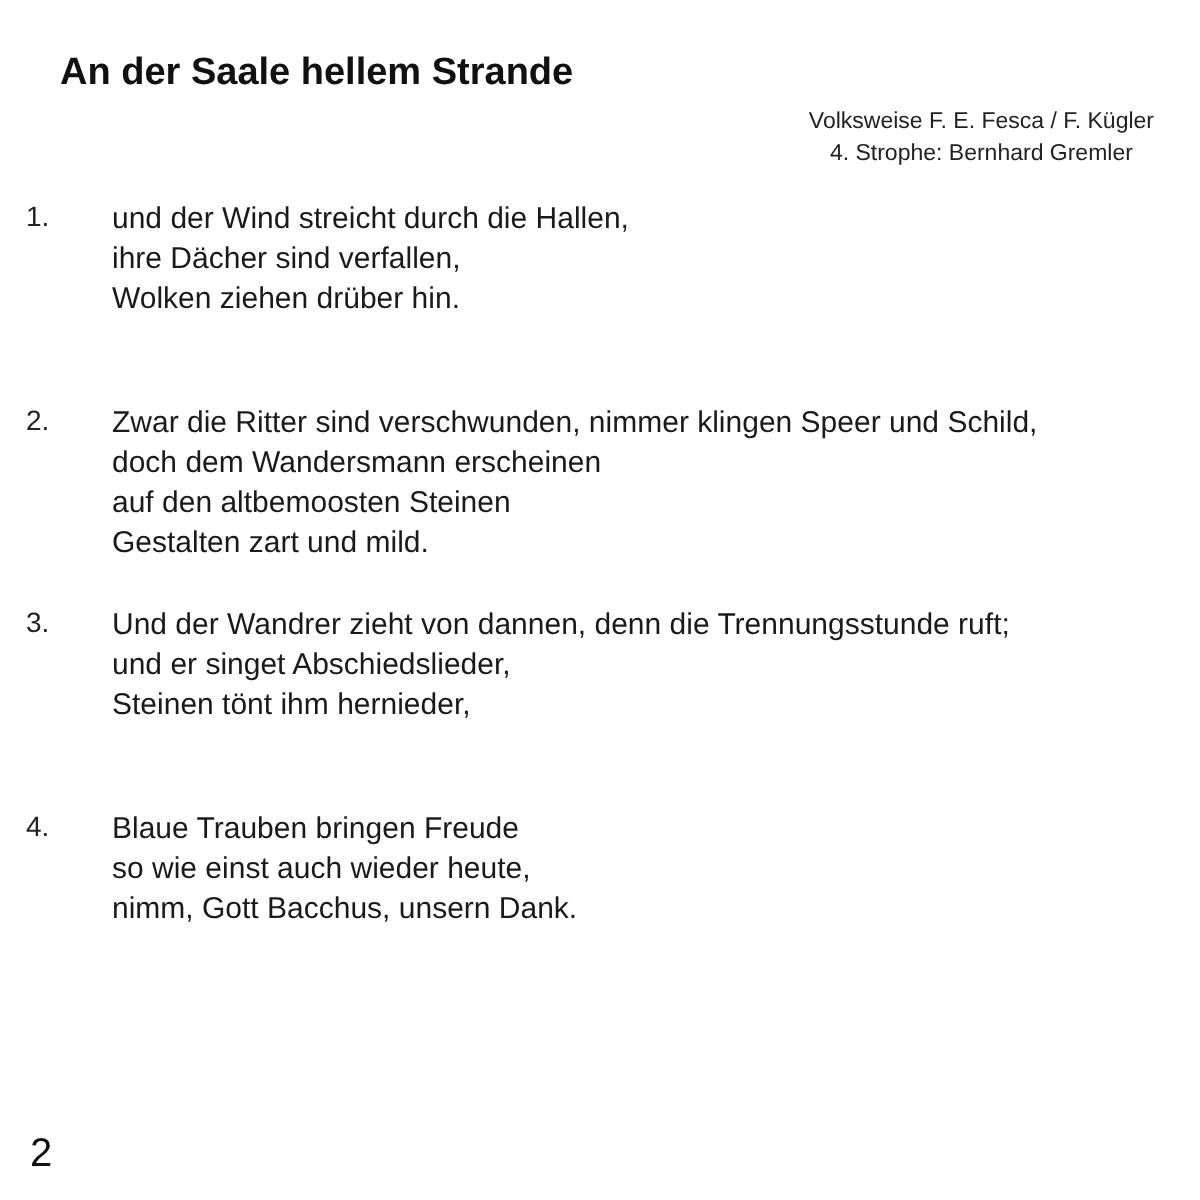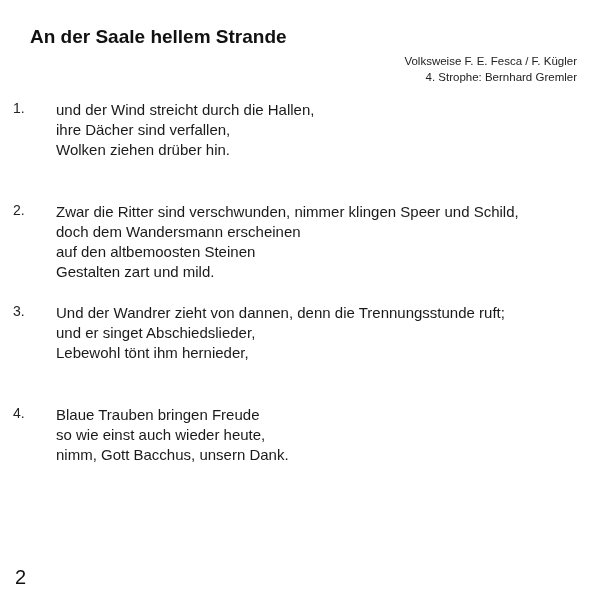--- a/index.html
+++ b/index.html
@@ -1,20 +1,20 @@
 <!DOCTYPE html>
 <html><head>
   <meta charset="utf-8">
   <style>
     html, body { margin: 0; padding: 0; background: #ffffff; }
     body { width: 600px; height: 600px; position: relative; overflow: hidden;
            font-family: "Liberation Sans", sans-serif; color: #1a1a1a; }
     .title { position: absolute; top: 26px; left: 0; width: 600px; 
              font-size: 19px; font-weight: bold; color: #111; padding-left: 30px; box-sizing: border-box; }
-    .credits { position: absolute; top: 53px; right: 23px; text-align: right;
+    .credits { position: absolute; top: 53px; right: 23px; text-align: center;
                font-size: 11.5px; line-height: 16px; color: #222; }
     .stanza { position: absolute; left: 0; width: 600px; }
     .num { position: absolute; left: 13px; top: 0; font-size: 14px; color: #222; }
     .lines { position: absolute; left: 56px; top: 0; font-size: 15px; line-height: 20px; color: #1a1a1a; }
     .line { white-space: nowrap; }
     .page-num { position: absolute; left: 15px; top: 566px; font-size: 20px; color: #111; }
   </style>
 </head>
 <body>
 
@@ -42,21 +42,21 @@
     <div class="line">auf den altbemoosten Steinen</div>
     <div class="line">Gestalten zart und mild.</div>
   </div>
 </div>
 
 <div class="stanza" style="top:303px;">
   <span class="num">3.</span>
   <div class="lines">
     <div class="line">Und der Wandrer zieht von dannen, denn die Trennungsstunde ruft;</div>
     <div class="line">und er singet Abschiedslieder,</div>
-    <div class="line">Lebewohl tönt ihm hernieder,</div>
+    <div class="line">Steinen tönt ihm hernieder,</div>
   </div>
 </div>
 
 <div class="stanza" style="top:405px;">
   <span class="num">4.</span>
   <div class="lines">
     <div class="line">Blaue Trauben bringen Freude</div>
     <div class="line">so wie einst auch wieder heute,</div>
     <div class="line">nimm, Gott Bacchus, unsern Dank.</div>
   </div>

